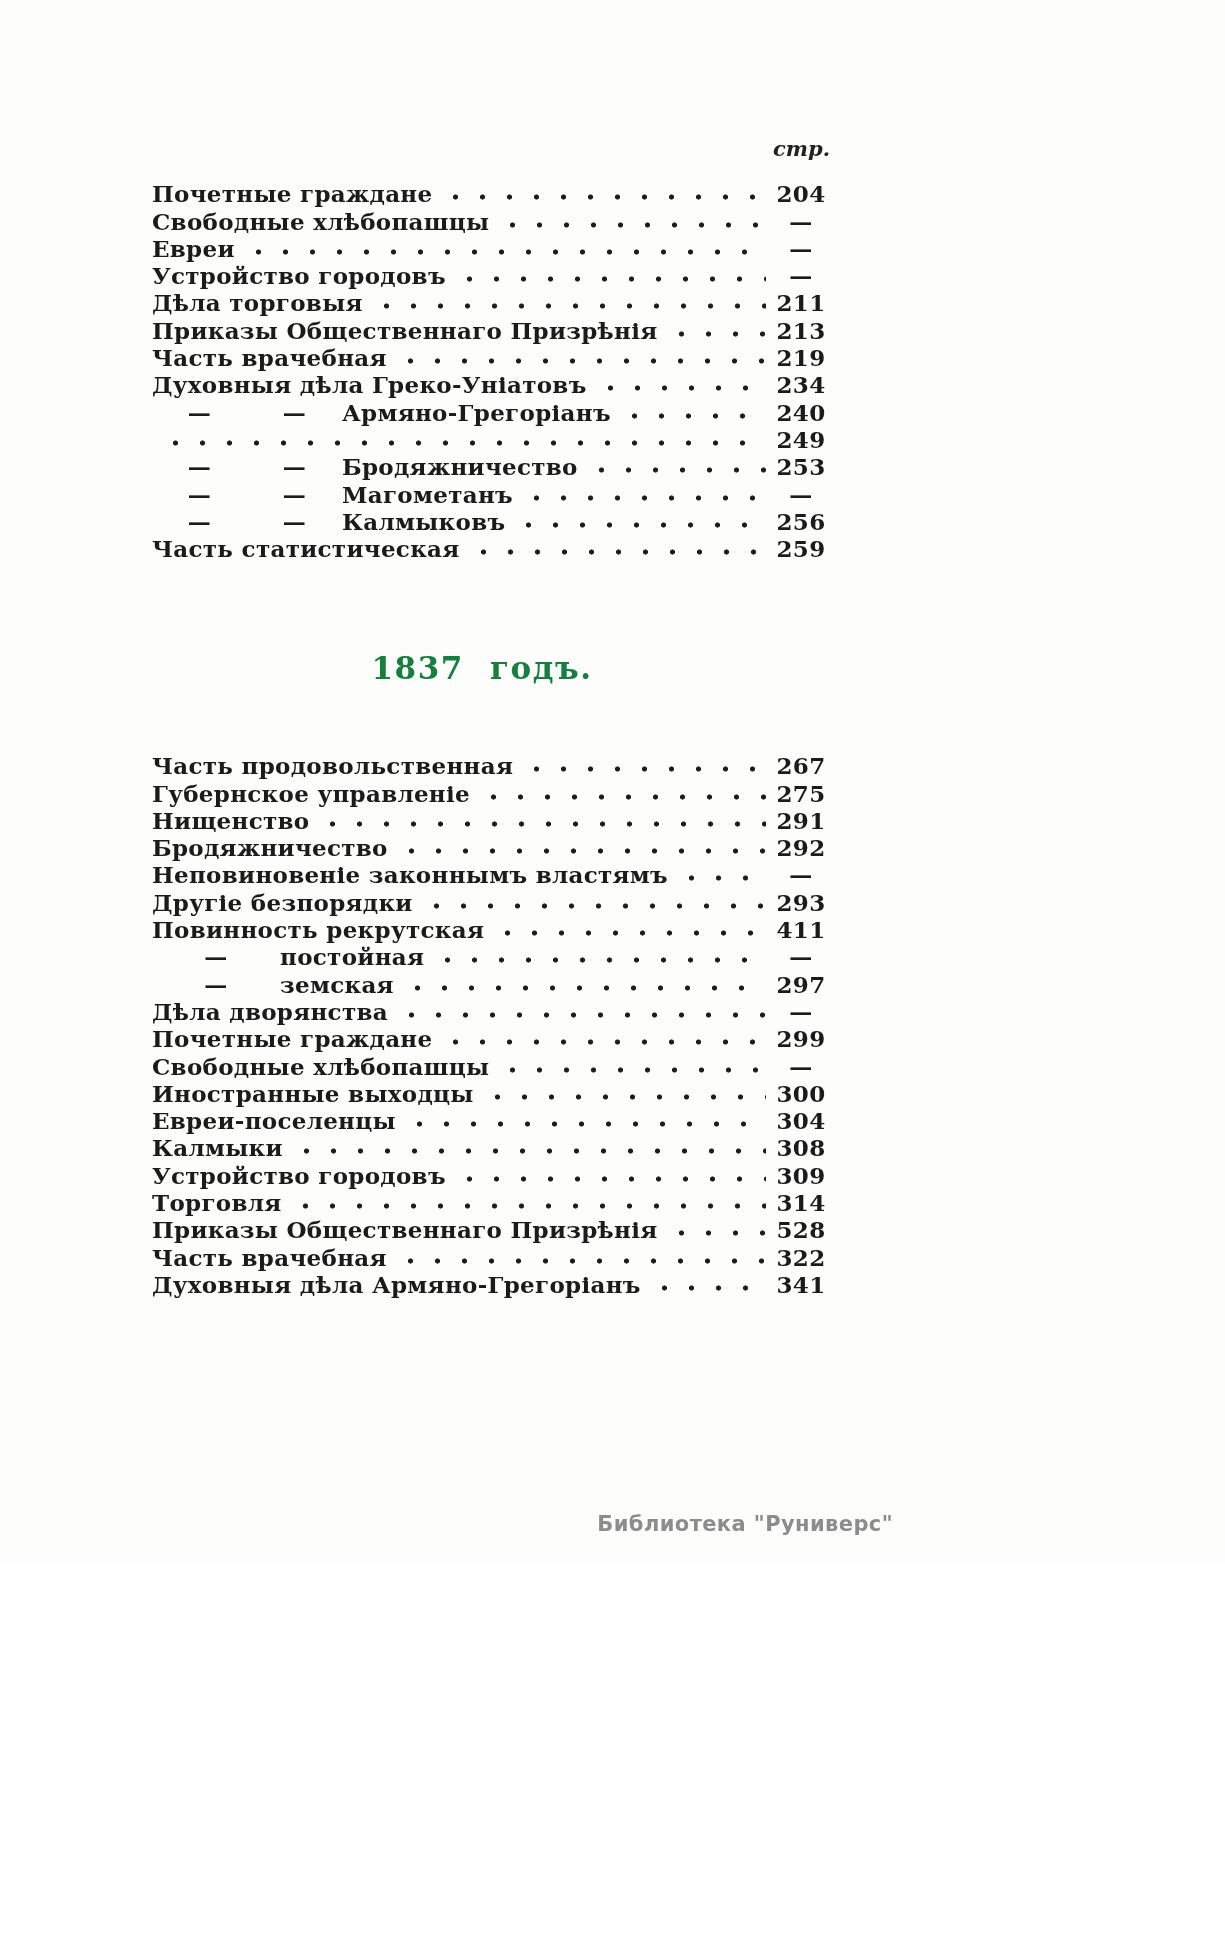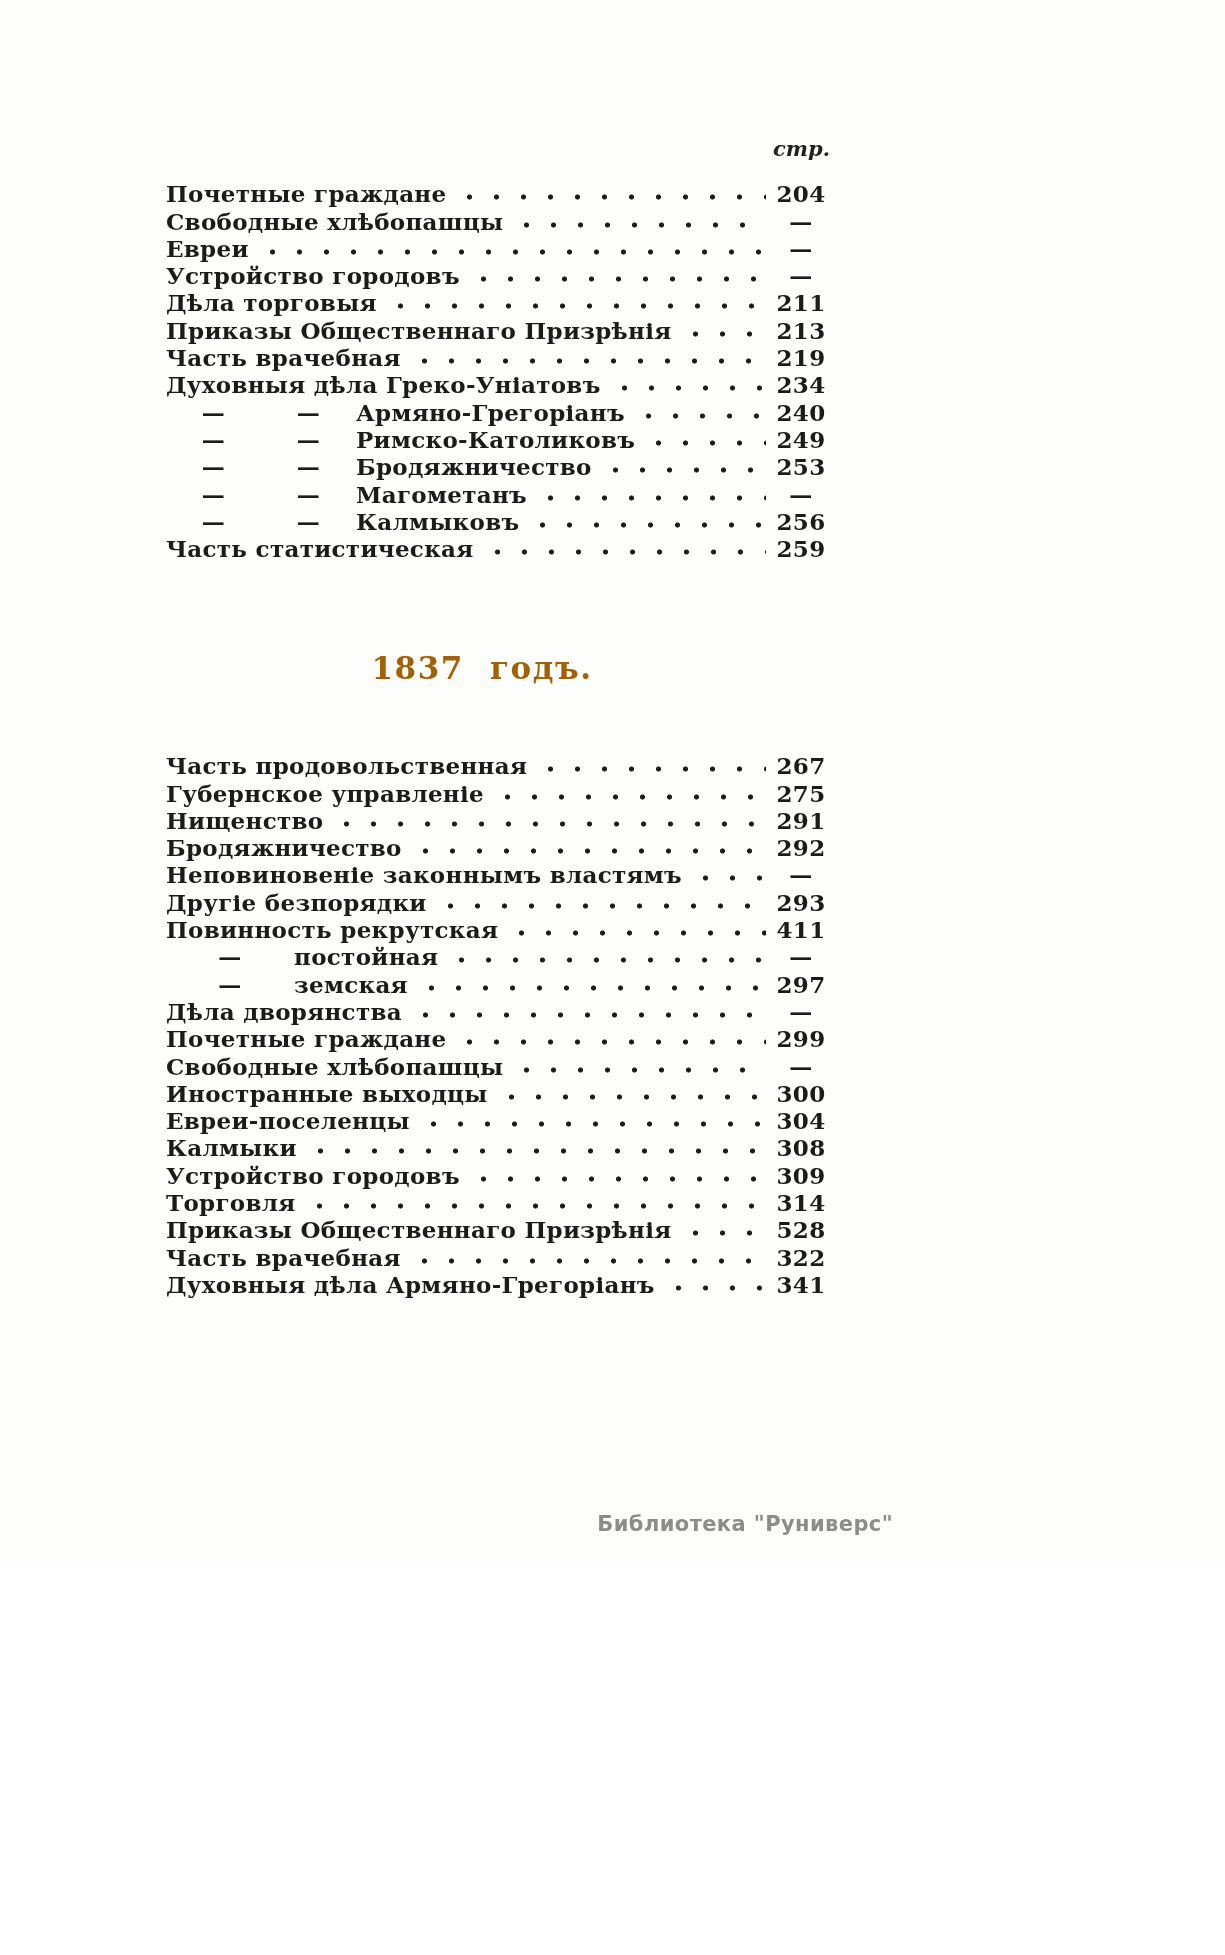--- a/index.html
+++ b/index.html
@@ -38,21 +38,20 @@
   #section-1 { top: 752px; }
   .row {
     display: flex;
     align-items: flex-end;
     height: 27.3px;
     font-size: 23px;
     font-weight: 700;
     letter-spacing: 0.3px;
     white-space: nowrap;
     color: #1b1b1b;
-    margin-left: 14px;
   }
   .label { flex: 0 0 auto; }
   .dash {
     display: inline-block;
     text-align: center;
   }
   #section-0 .dash { width: 95px; }
   #section-1 .dash { width: 128px; }
   .dots {
     flex: 1 1 auto;
@@ -73,21 +72,21 @@
     position: absolute;
     top: 650px;
     left: 152px;
     width: 660px;
     margin: 0;
     text-align: center;
     font-size: 31px;
     font-weight: 700;
     letter-spacing: 1.5px;
     word-spacing: 14px;
-    color: #a16207;
+    color: #15803d;
   }
   .watermark {
     position: absolute;
     top: 1512px;
     right: 332px;
     font-family: "DejaVu Sans", "Liberation Sans", sans-serif;
     font-size: 21px;
     font-weight: 700;
     letter-spacing: 0.4px;
     color: #8c8c8c;
@@ -140,21 +139,20 @@
         <span class="label"><span>Духовныя дѣла Греко-Уніатовъ</span></span>
         <span class="dots"></span>
         <span class="page-num">234</span>
       </div>
       <div class="row">
         <span class="label"><span class="dash">—</span><span class="dash">—</span><span>Армяно-Грегоріанъ</span></span>
         <span class="dots"></span>
         <span class="page-num">240</span>
       </div>
       <div class="row">
-        <span class="label"><span class="dash">—</span><span class="dash">—</span><span>Римско-Католиковъ</span></span>
         <span class="dots"></span>
         <span class="page-num">249</span>
       </div>
       <div class="row">
         <span class="label"><span class="dash">—</span><span class="dash">—</span><span>Бродяжничество</span></span>
         <span class="dots"></span>
         <span class="page-num">253</span>
       </div>
       <div class="row">
         <span class="label"><span class="dash">—</span><span class="dash">—</span><span>Магометанъ</span></span>

